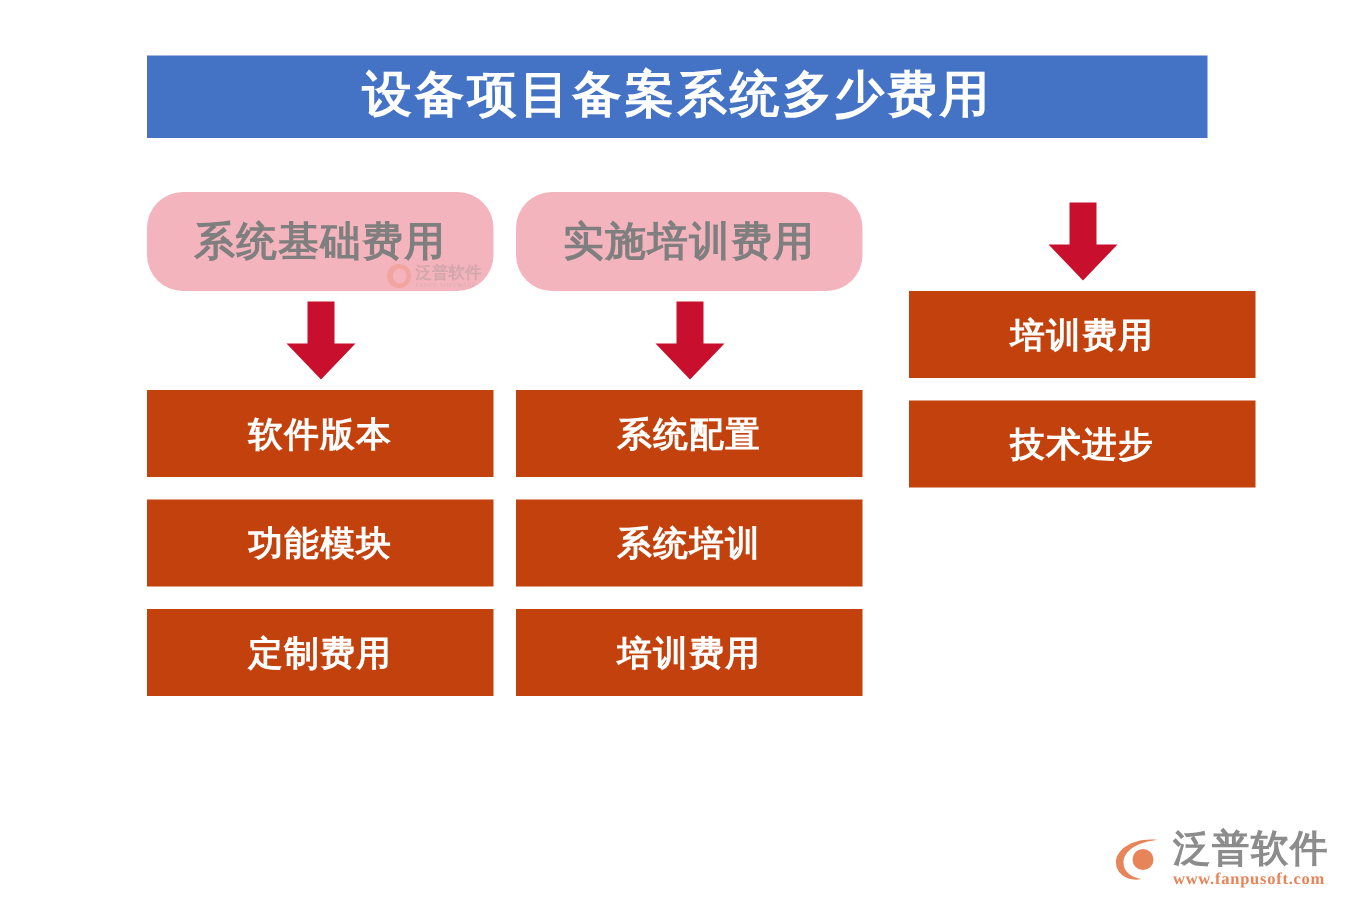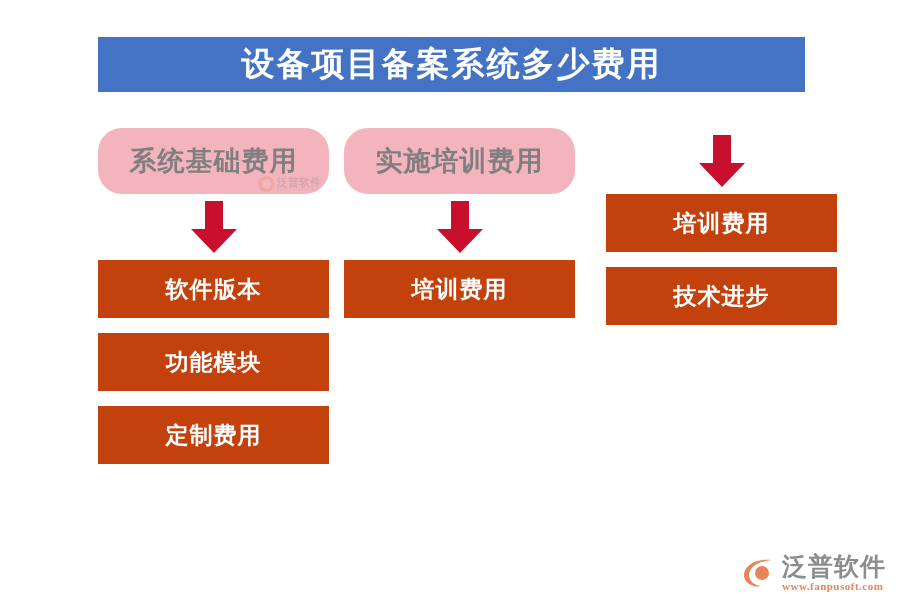--- a/index.html
+++ b/index.html
@@ -214,20 +214,26 @@
   <div class="column" id="col-1">
     <div class="col-header">
       <span class="col-header-text">实施培训费用</span>
     </div>
     <div class="arrow-wrap">
       <svg class="arrow-down" viewBox="0 0 50 56">
         <polygon points="16,2 34,2 34,30 48,30 25,54 2,30 16,30" fill="#C8102E"></polygon>
       </svg>
     </div>
     <div class="item-box">
+      <span class="item-text">系统配置</span>
+    </div>
+    <div class="item-box">
+      <span class="item-text">系统培训</span>
+    </div>
+    <div class="item-box">
       <span class="item-text">培训费用</span>
     </div>
   </div>
 
   <div class="column" id="col-2">
     <div class="arrow-wrap">
       <svg class="arrow-down" viewBox="0 0 50 56">
         <polygon points="16,2 34,2 34,30 48,30 25,54 2,30 16,30" fill="#C8102E"></polygon>
       </svg>
     </div>

